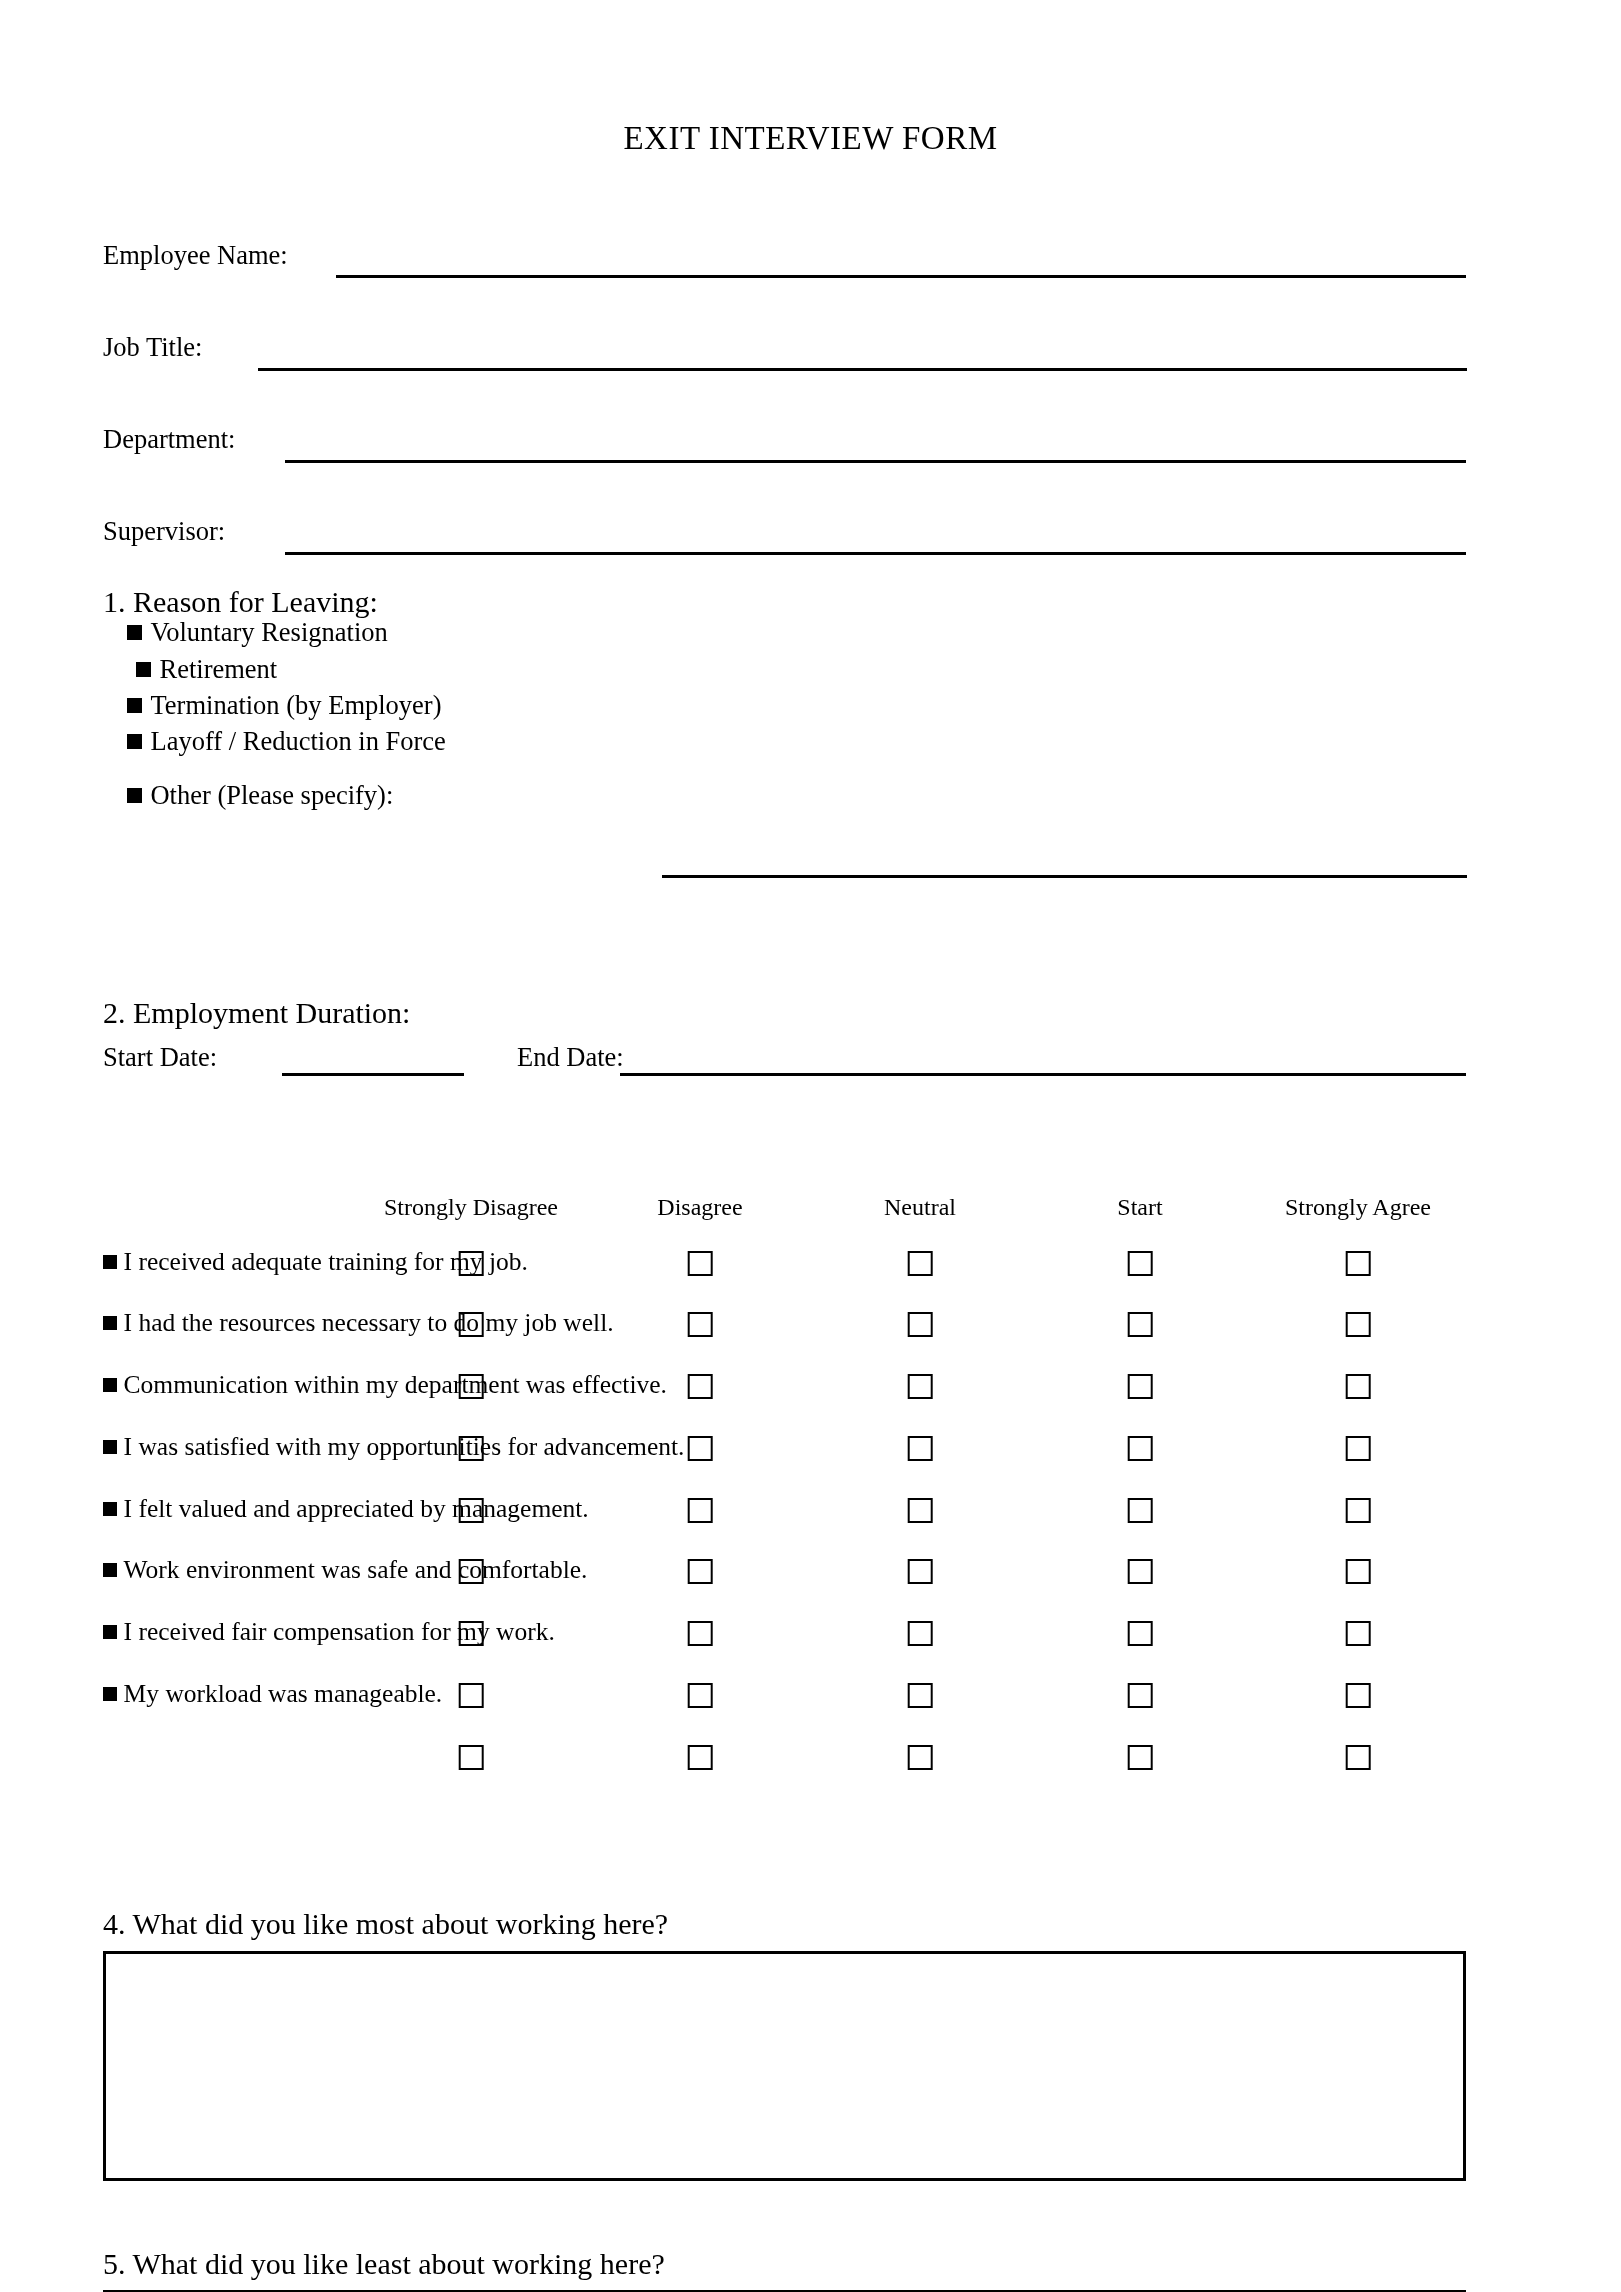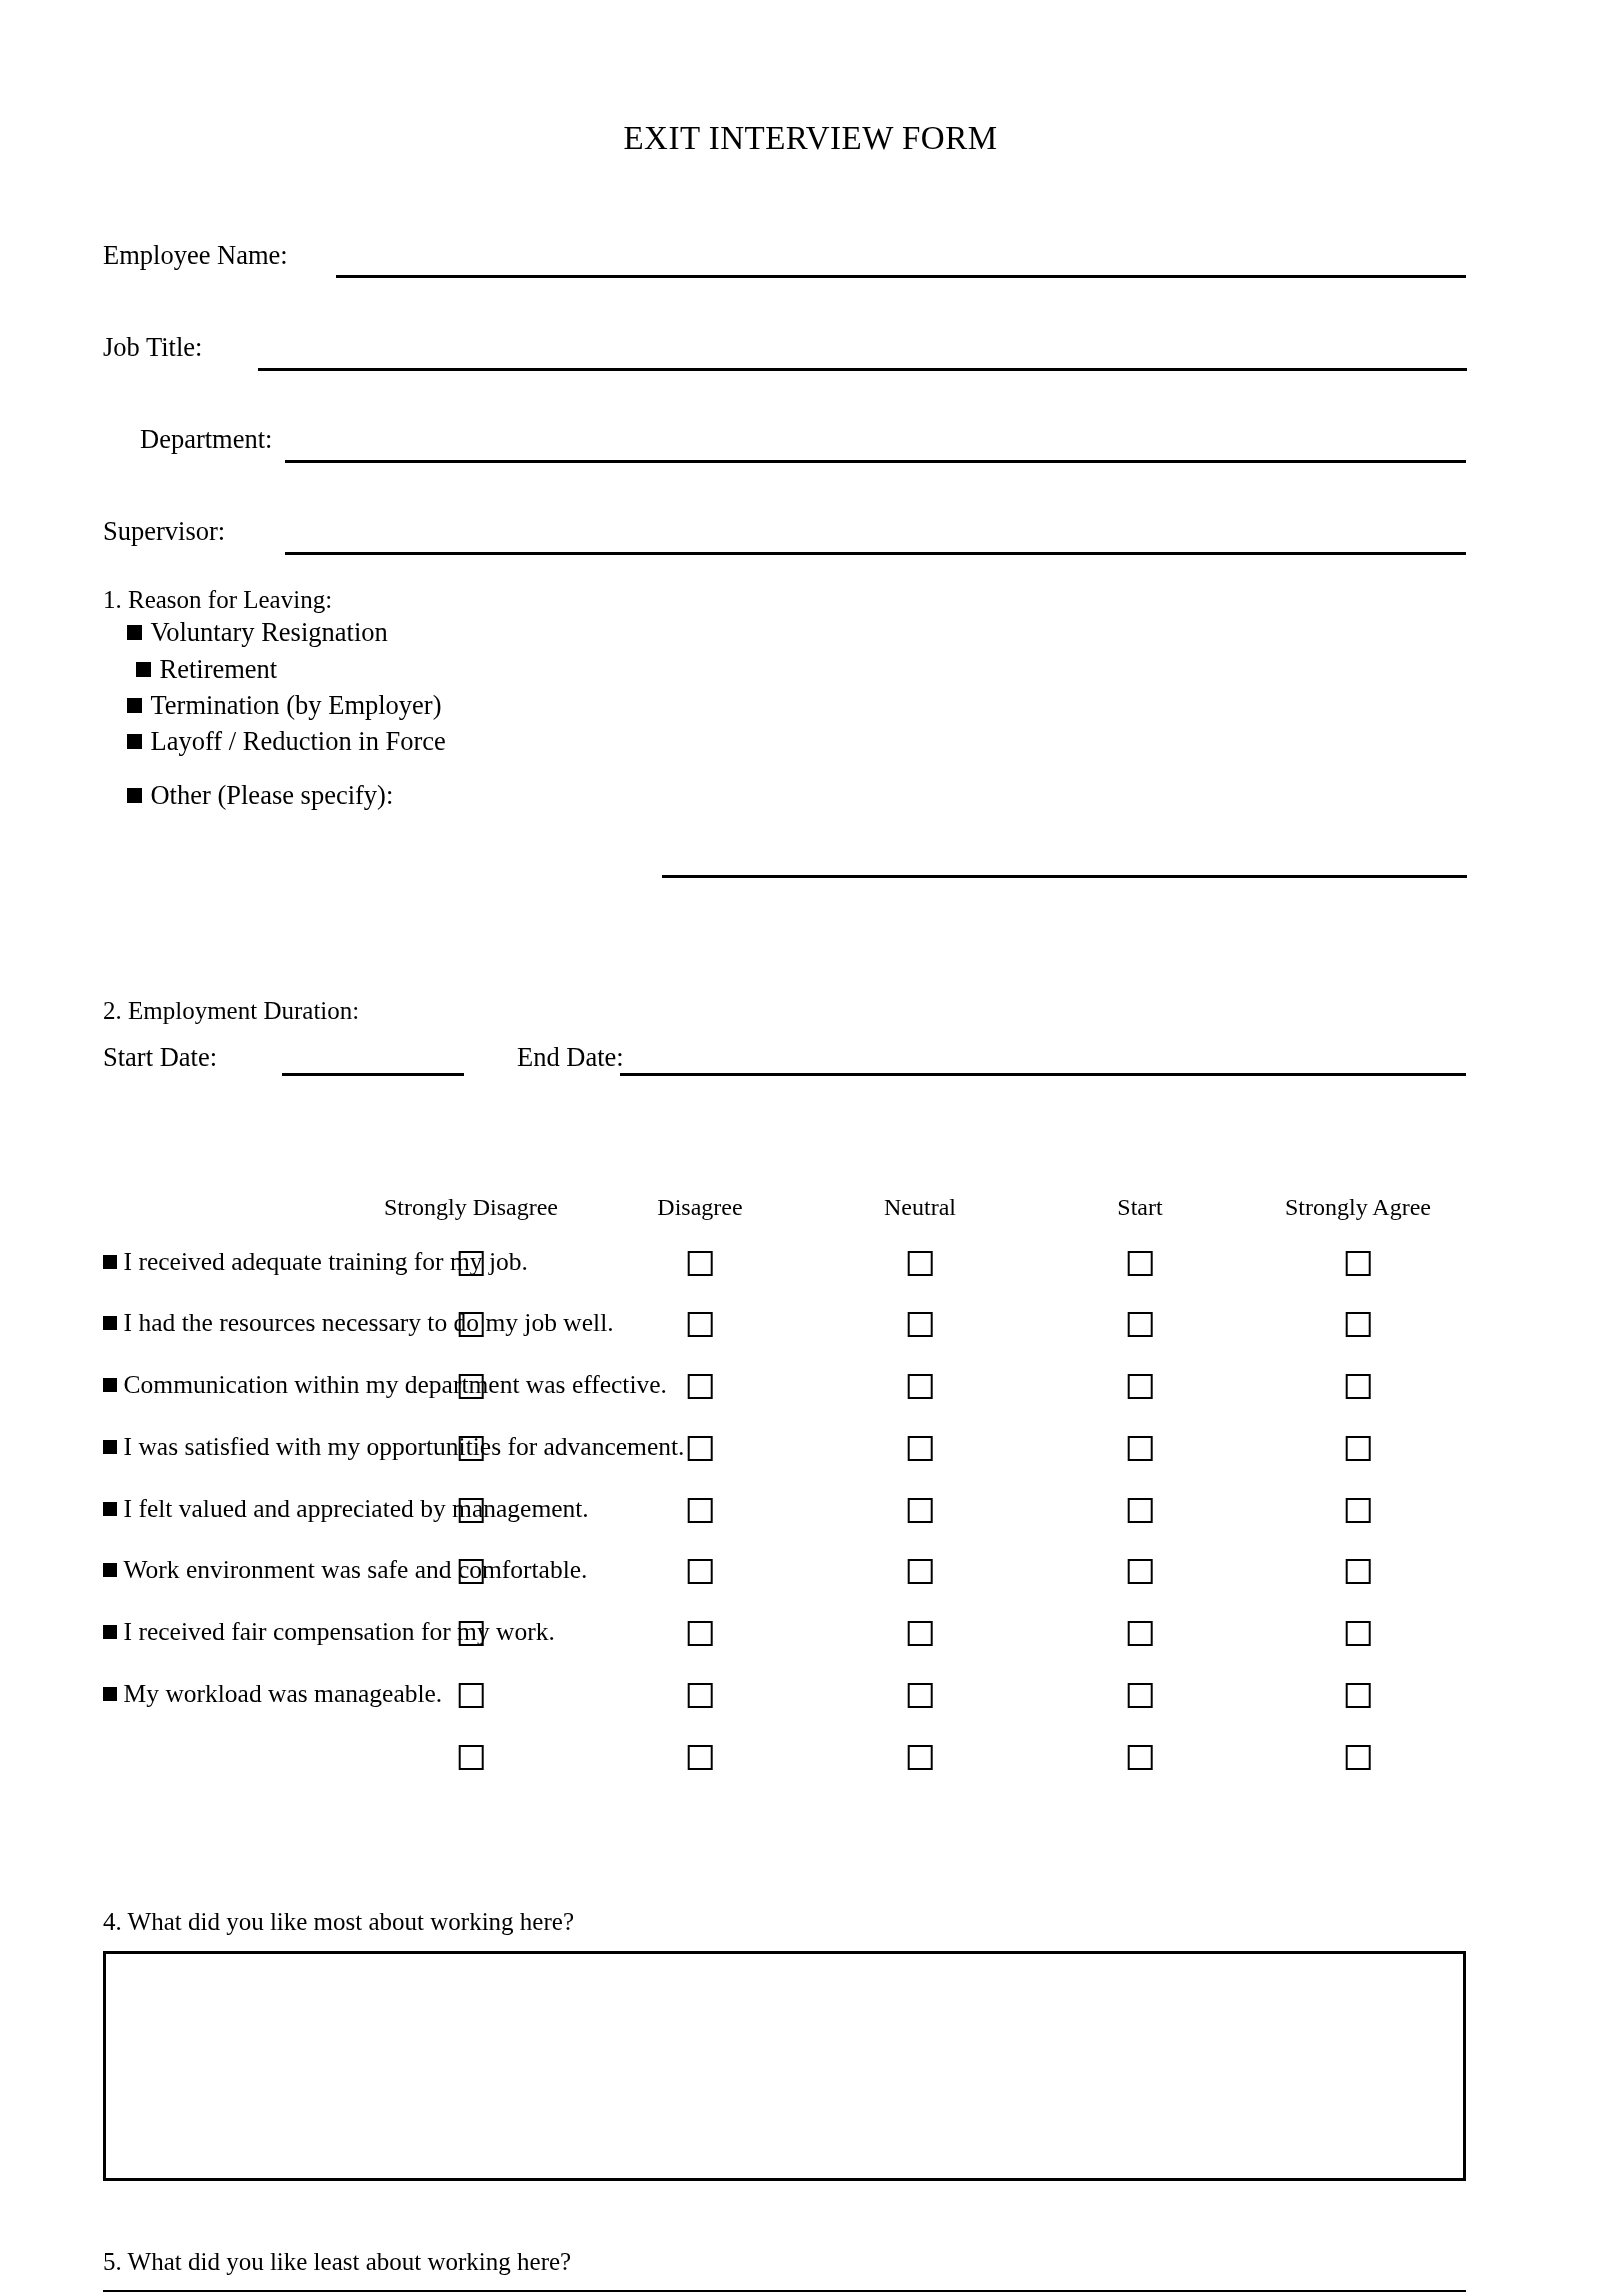--- a/index.html
+++ b/index.html
@@ -34,21 +34,21 @@
   
   .abs {
     position: absolute;
     white-space: nowrap;
     font-size: 26.5px;
     line-height: 1;
   }
   .sec-head {
     position: absolute;
     white-space: nowrap;
-    font-size: 25px;
+    font-size: 30px;
     line-height: 1;
   }
 
   
   .rule {
     position: absolute;
     height: 0;
     border-top: 3.9px solid #000000;
   }
 
@@ -111,21 +111,21 @@
 <div id="page">
 
   <div class="doc-title">EXIT INTERVIEW FORM</div>
 
   <div class="abs" style="left:103px; top:242px;">Employee Name:</div>
   <div class="rule" style="left:336px; top:275px; width:1130px;"></div>
 
   <div class="abs" style="left:103px; top:334px;">Job Title:</div>
   <div class="rule" style="left:258px; top:368px; width:1209px;"></div>
 
-  <div class="abs" style="left:103px; top:426px;margin-left:37px;">Department:</div>
+  <div class="abs" style="left:103px; top:426px;">Department:</div>
   <div class="rule" style="left:285px; top:460px; width:1181px;"></div>
 
   <div class="abs" style="left:103px; top:518px;">Supervisor:</div>
   <div class="rule" style="left:285px; top:552px; width:1181px;"></div>
 
   <div class="sec-head" style="left:103px; top:587px;">1. Reason for Leaving:</div>
 
   <div class="bullet-row" style="left:127px; top:619px;">
     <span class="sq"></span><span>Voluntary Resignation</span>
   </div>

